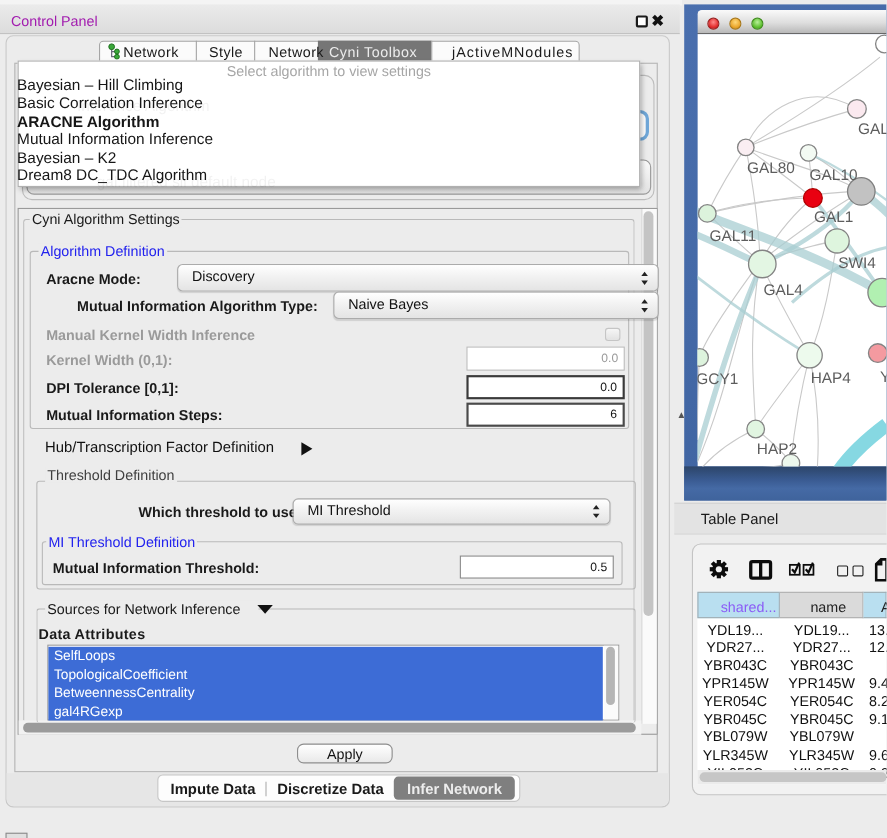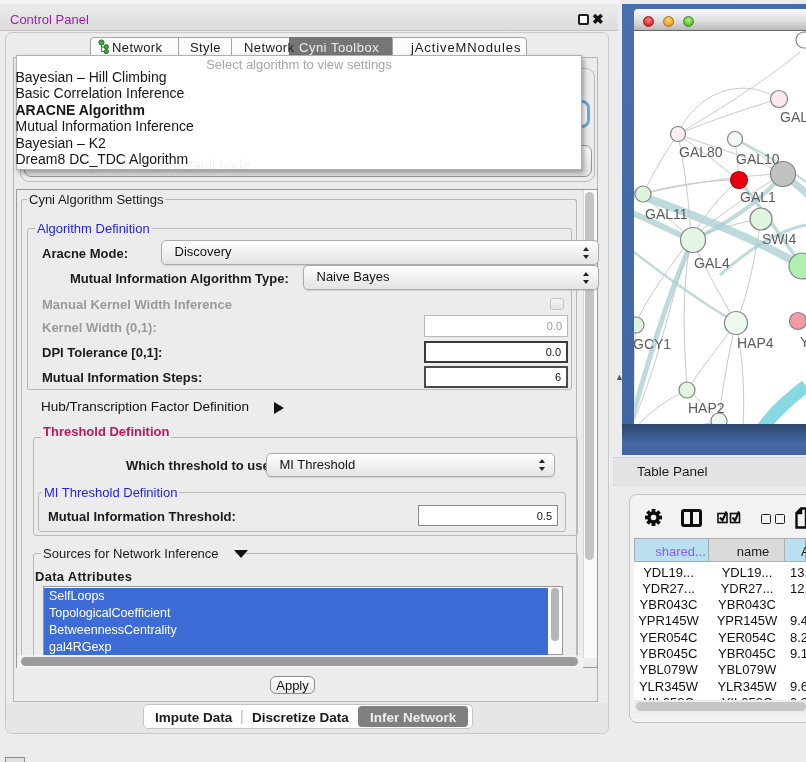--- a/index.html
+++ b/index.html
@@ -94,21 +94,21 @@
     </div>
 <div class="lbl abs" style="left:42px;top:370px;">Mutual Information Steps:</div>
 <div class="inp" style="left:424px;top:366px;width:144px;height:22px;border:2px solid #4a4a4a;">
       <span>6</span>
     </div>
 
 <div class="abs" style="left:41px;top:399px;font-size:13.5px;color:#111;">Hub/Transcription Factor Definition</div>
 <div class="abs" style="left:274px;top:402px;width:0;height:0;border-left:10px solid #111;border-top:6px solid transparent;border-bottom:6px solid transparent;"></div>
 
 <div class="fs" style="left:33px;top:437px;width:545px;height:99px;"></div>
-<div class="fslab" style="left:41px;top:424px;color:#be185d;font-weight:bold;">Threshold Definition</div>
+<div class="fslab" style="left:41px;top:424px;color:#404040;">Threshold Definition</div>
 <div class="lbl abs" style="left:78px;top:458px;margin-left:48px;">Which threshold to use:</div>
 <div class="combo" style="left:238px;top:453px;width:289px;height:24px;">
       <span class="tx">MI Threshold</span>
       <span class="stp"></span>
     </div>
 <div class="fs" style="left:38px;top:492px;width:528px;height:40px;"></div>
 <div class="fslab" style="left:42px;top:485px;color:#2222ee;">MI Threshold Definition</div>
 <div class="lbl abs" style="left:48px;top:509px;">Mutual Information Threshold:</div>
 <div class="inp" style="left:418px;top:505px;width:140px;height:21px;border:1px solid #888;">
       <span>0.5</span>
@@ -117,21 +117,21 @@
 <div class="fs" style="left:33px;top:553px;width:545px;height:104px;border-bottom:none;"></div>
 <div class="fslab" style="left:41px;top:546px;color:#1a1a1a;">Sources for Network Inference &nbsp;&nbsp;&nbsp;</div>
 <div class="abs" style="left:234px;top:550px;width:0;height:0;border-top:8px solid #111;border-left:7px solid transparent;border-right:7px solid transparent;"></div>
 <div class="lbl abs" style="left:35px;top:569px;letter-spacing:0.3px;">Data Attributes</div>
 
 <div class="abs" style="left:43px;top:586px;width:520px;height:69px;background:#fff;border:1px solid #999;"></div>
 <div class="abs" style="left:44px;top:588px;width:504px;height:67px;background:#3d6cd6;color:#fff;font-size:12.5px;line-height:17px;padding-left:5px;overflow:hidden;">SelfLoops<br>TopologicalCoefficient<br>BetweennessCentrality<br>gal4RGexp</div>
 <div class="abs" style="left:549px;top:587px;width:13px;height:67px;background:#fbfbfb;"></div>
 <div class="abs" style="left:551px;top:588px;width:8px;height:53px;background:#b5b5b5;border-radius:4px;"></div>
 
-<div class="abs" style="left:270px;top:676px;width:45px;height:18px;background:linear-gradient(#ffffff,#e9e9e9);border:1px solid #8e8e8e;border-radius:6px;text-align:center;font-size:13px;color:#111;line-height:17px;">Apply</div>
+<div class="abs" style="left:270px;top:676px;width:87px;height:18px;background:linear-gradient(#ffffff,#e9e9e9);border:1px solid #8e8e8e;border-radius:6px;text-align:center;font-size:13px;color:#111;line-height:17px;">Apply</div>
 
 <div class="abs" style="left:6px;top:703px;width:602px;height:30px;background:#e6e6e6;border-radius:0 0 7px 7px;"></div>
 <div class="abs" style="left:143px;top:704px;width:330px;height:25px;background:#fdfdfd;border:1px solid #c6c6c6;border-radius:5px;"></div>
 <div class="abs" style="left:155px;top:710px;font-size:13.5px;font-weight:bold;color:#1a1a1a;">Impute Data</div>
 <div class="abs" style="left:240px;top:708px;font-size:14px;color:#bbb;">|</div>
 <div class="abs" style="left:252px;top:710px;font-size:13.5px;font-weight:bold;color:#1a1a1a;">Discretize Data</div>
 <div class="abs" style="left:358px;top:706px;width:110px;height:21px;background:#7f7f7f;border-radius:4px;"></div>
 <div class="abs" style="left:370px;top:710px;font-size:13.5px;font-weight:bold;color:#ededed;">Infer Network</div>
 
 <div class="abs" style="left:5px;top:757px;width:20px;height:10px;background:#e0e0e0;border:1px solid #8a8a8a;"></div>

